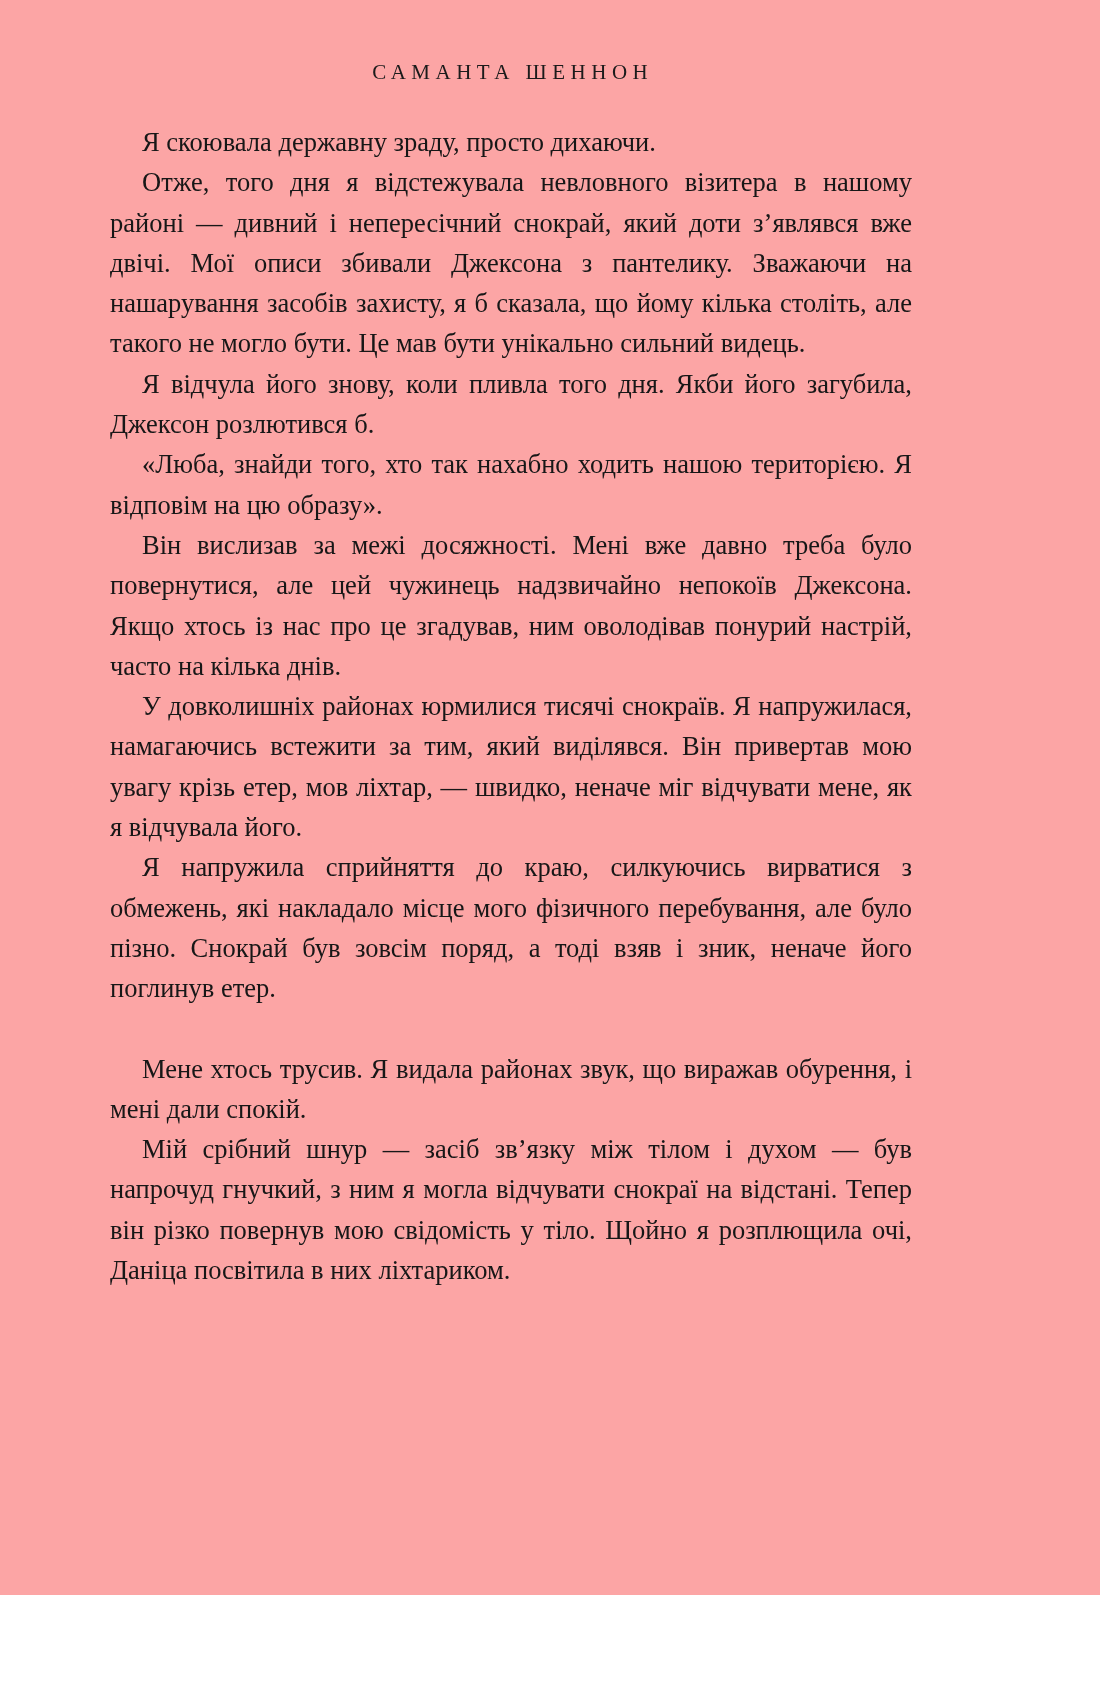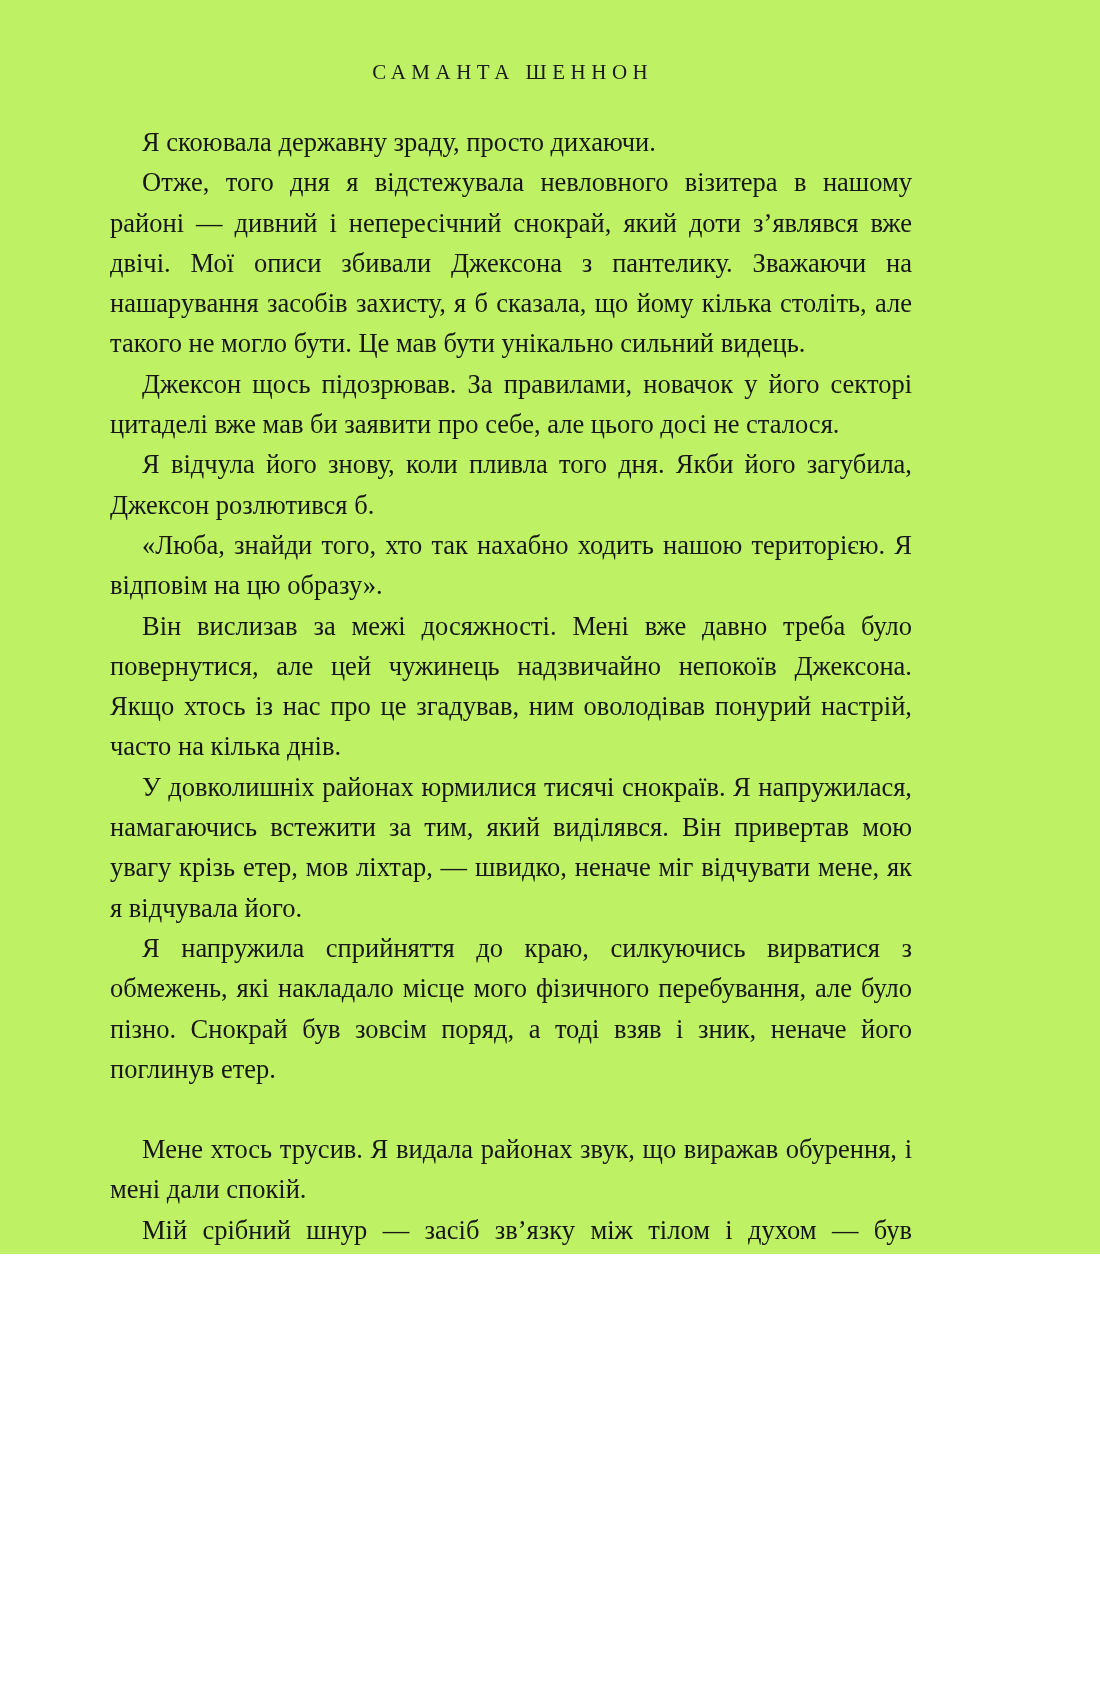--- a/index.html
+++ b/index.html
@@ -3,22 +3,22 @@
 <meta charset="utf-8">
 <style>
   html, body {
     margin: 0;
     padding: 0;
     background: #ffffff;
   }
   .page {
     position: relative;
     width: 1100px;
-    height: 1254px;
-    background: #bef264;
+    height: 1595px;
+    background: #fca5a5;
     overflow: hidden;
     font-family: "Liberation Serif", "DejaVu Serif", serif;
     color: #1a1a1a;
     box-sizing: border-box;
   }
   .running-head {
     position: absolute;
     top: 60px;
     left: 110px;
     width: 800px;
@@ -71,21 +71,20 @@
 <body>
 
 <div class="page">
 
   <div class="running-head">САМАНТА ШЕННОН</div>
 
   <div class="text-block">
 
     <p class="para last-line-left">Я скоювала державну зраду, просто дихаючи.</p>
     <p class="para">Отже, того дня я відстежувала невловного візитера в нашому районі — дивний і непересічний снокрай, який доти з’являвся вже двічі. Мої описи збивали Джексона з пантелику. Зважаючи на нашарування засобів захисту, я б сказала, що йому кілька століть, але такого не могло бути. Це мав бути унікально сильний видець.</p>
-    <p class="para">Джексон щось підозрював. За правилами, новачок у його секторі цитаделі вже мав би заявити про себе, але цього досі не сталося.</p>
     <p class="para">Я відчула його знову, коли пливла того дня. Якби його загубила, Джексон розлютився б.</p>
     <p class="para">«Люба, знайди того, хто так нахабно ходить нашою територією. Я відповім на цю образу».</p>
     <p class="para">Він вислизав за межі досяжності. Мені вже давно треба було повернутися, але цей чужинець надзвичайно непокоїв Джексона. Якщо хтось із нас про це згадував, ним оволодівав понурий настрій, часто на кілька днів.</p>
     <p class="para">У довколишніх районах юрмилися тисячі снокраїв. Я напружилася, намагаючись встежити за тим, який виділявся. Він привертав мою увагу крізь етер, мов ліхтар, — швидко, неначе міг відчувати мене, як я відчувала його.</p>
     <p class="para">Я напружила сприйняття до краю, силкуючись вирватися з обмежень, які накладало місце мого фізичного перебування, але було пізно. Снокрай був зовсім поряд, а тоді взяв і зник, неначе його поглинув етер.</p>
 
     <div class="section-gap"></div>
 
     <p class="para">Мене хтось трусив. Я видала районах звук, що виражав обурення, і мені дали спокій.</p>
     <p class="para">Мій срібний шнур — засіб зв’язку між тілом і духом — був напрочуд гнучкий, з ним я могла відчувати снокраї на відстані. Тепер він різко повернув мою свідомість у тіло. Щойно я розплющила очі, Даніца посвітила в них ліхтариком.</p>

